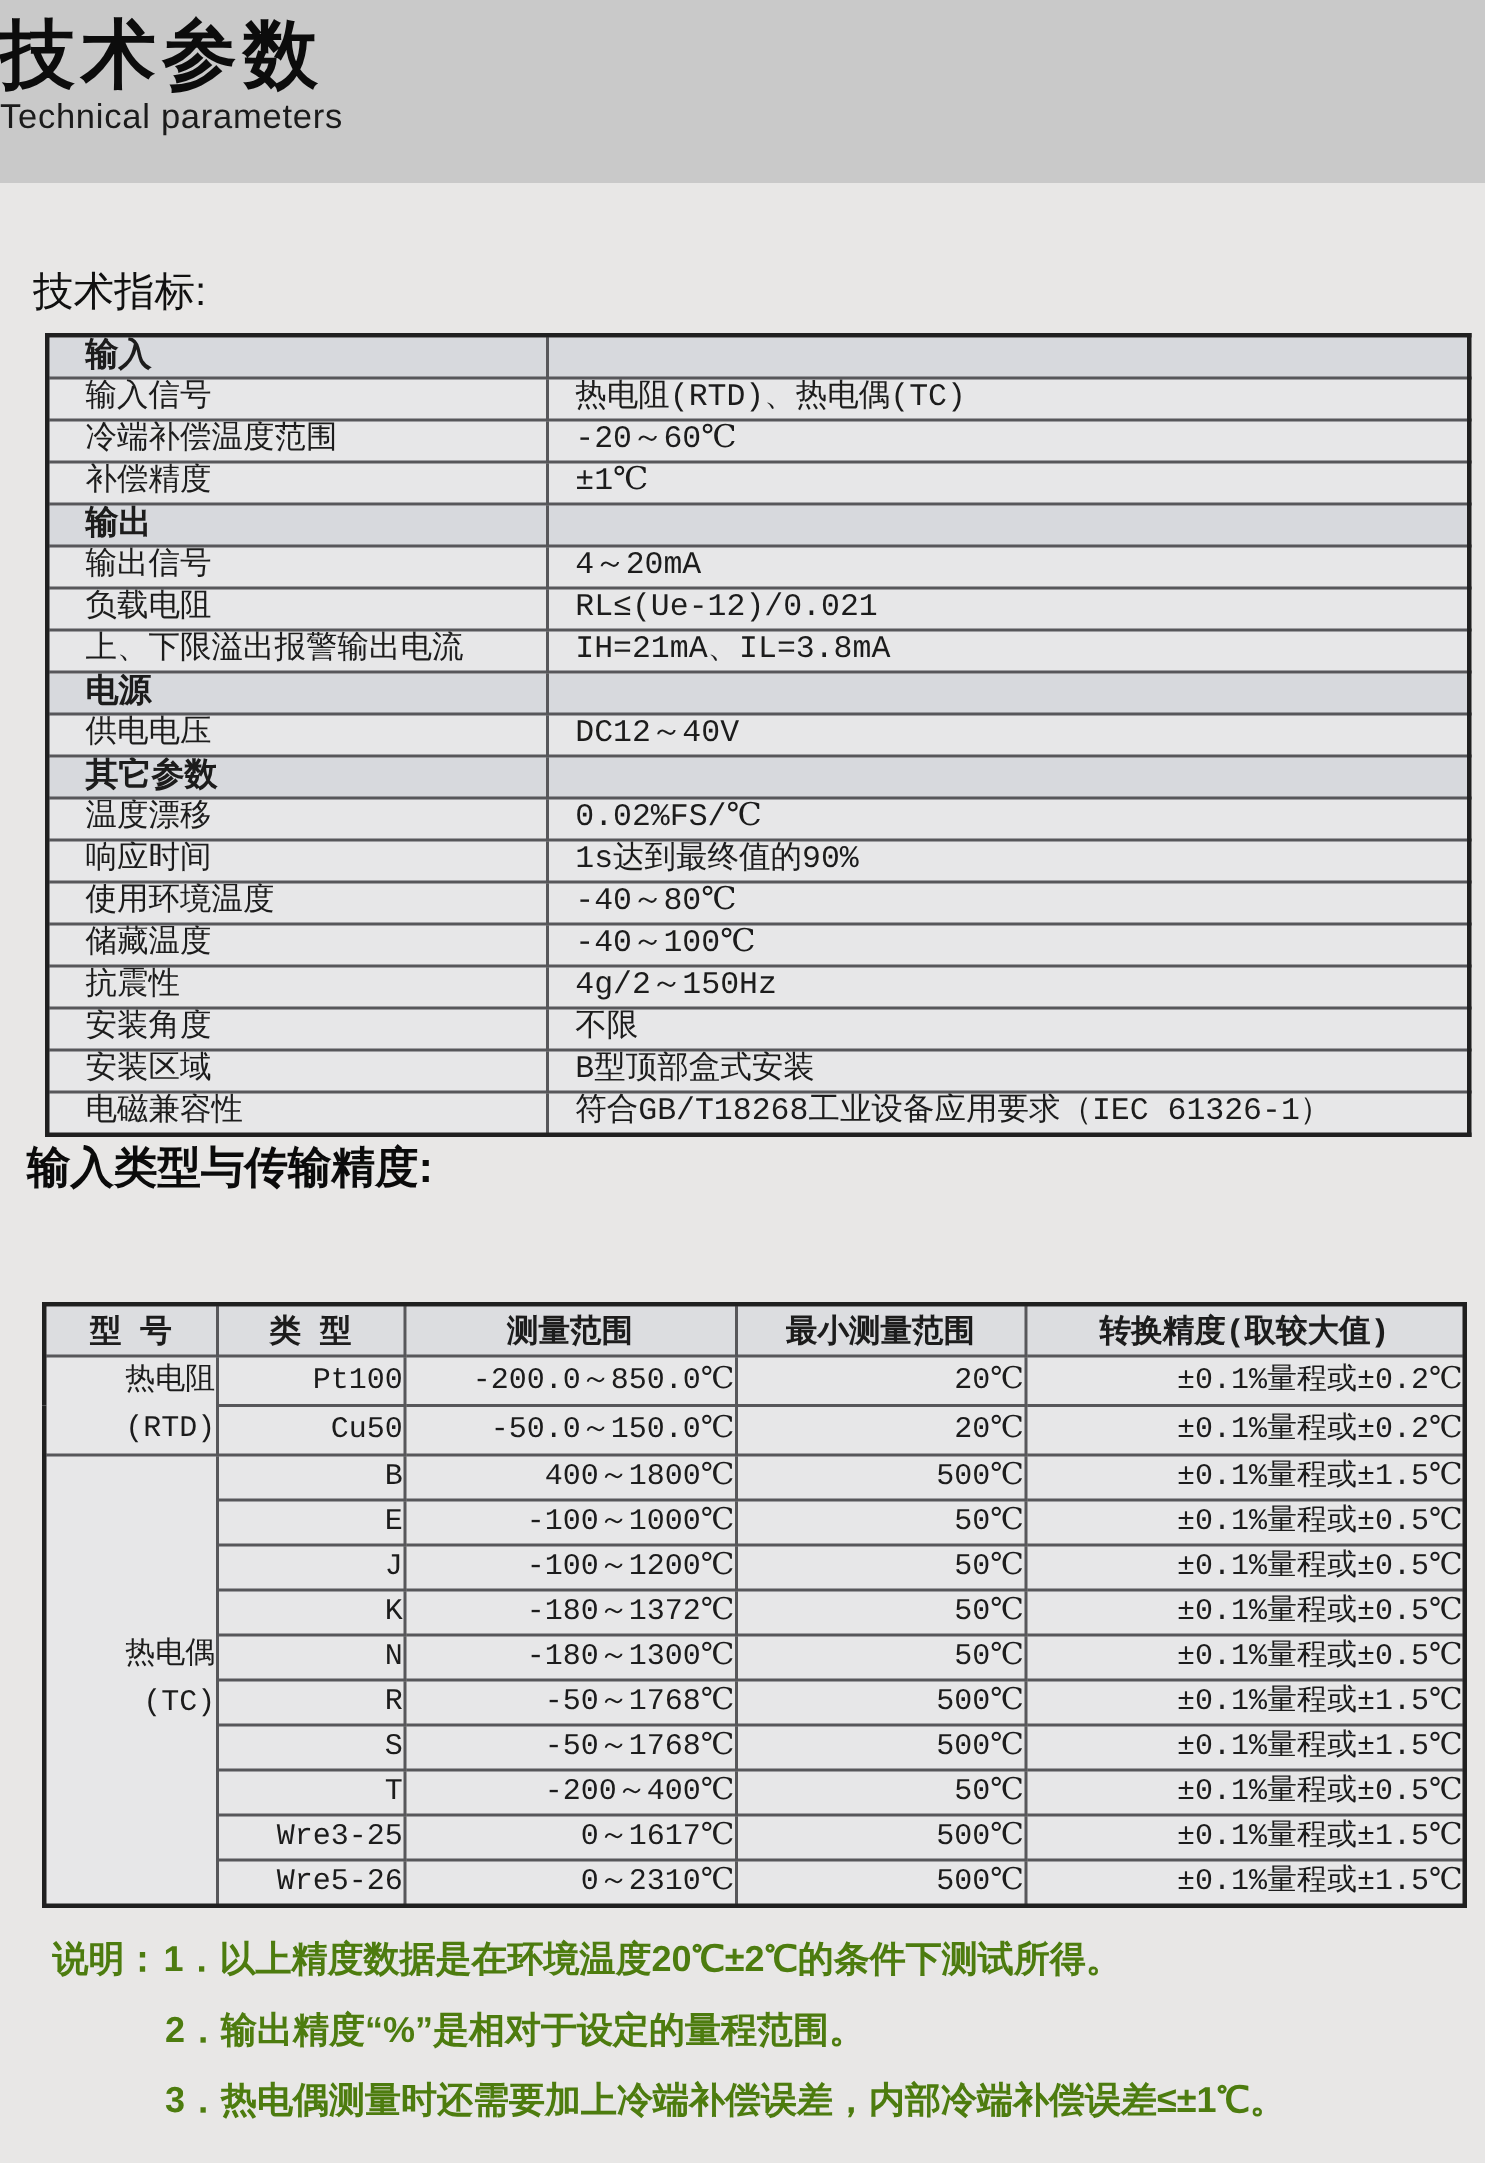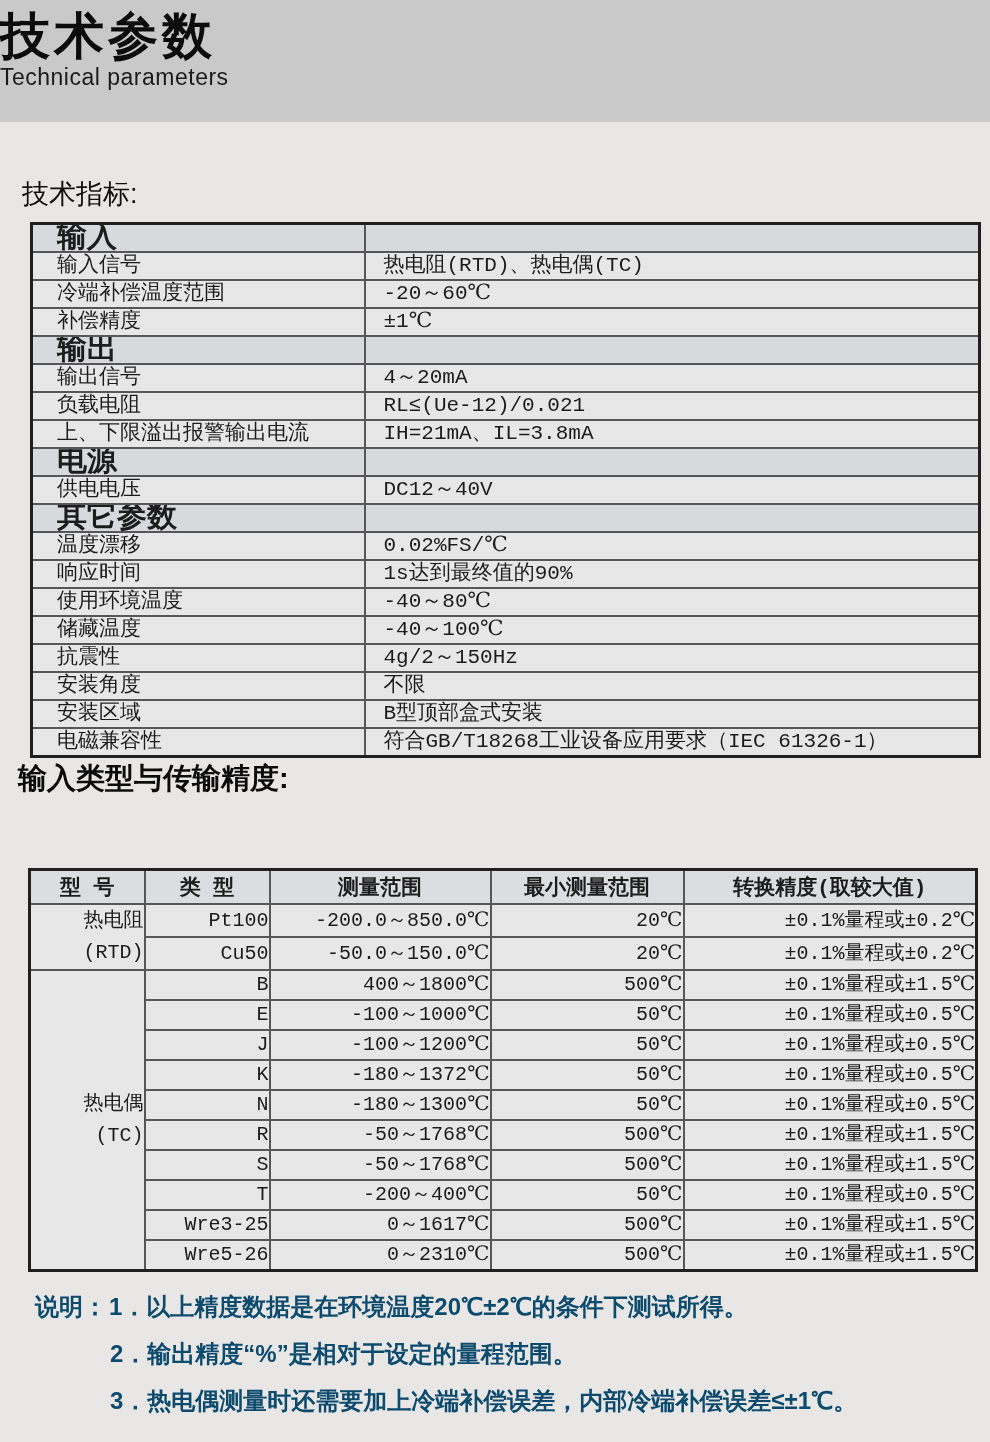--- a/index.html
+++ b/index.html
@@ -18,31 +18,31 @@
   
   table{border-collapse:collapse;table-layout:fixed;background:#e7e7e8;
         font-family:"Liberation Mono","DejaVu Serif",serif;}
   td,th{border:2px solid #57575a;padding:0;color:#1c1c1c;overflow:hidden;white-space:nowrap;}
 
   
   .t1{position:absolute;left:30px;top:222px;width:948px;border:3px solid #202020;}
   .t1 td{height:26px;line-height:26px;font-size:21px;}
   .t1 td.label{padding-left:24px;text-align:left;}
   .t1 td.value{padding-left:18px;text-align:left;}
-  .t1 tr.section td{background:#d7d9dd;font-weight:bold;font-size:30px;margin-top:24px;}
+  .t1 tr.section td{background:#d7d9dd;font-weight:bold;font-size:22px;margin-top:24px;}
 
   
   .t2{position:absolute;left:28px;top:868px;width:947px;border:3px solid #202020;}
   .t2 th{height:32px;background:#dcdde0;font-size:21px;font-weight:600;text-align:center;}
   .t2 td{height:28px;line-height:28px;font-size:20px;text-align:right;}
   .t2 td.model{font-size:20px;line-height:32px;}
 
   
   .notes{position:absolute;left:35px;top:1291px;width:935px;font-weight:bold;font-size:24px;
-         color:#0c4a6e;font-family:"Liberation Sans",sans-serif;}
+         color:#4d7c0f;font-family:"Liberation Sans",sans-serif;}
   .note-line{line-height:31px;margin-bottom:16px;}
   .note-line.indent{padding-left:75px;}
   .note-label{padding-right:2px;}
 </style>
 </head>
 <body>
 
 <div class="page">
 
   <header class="banner">

